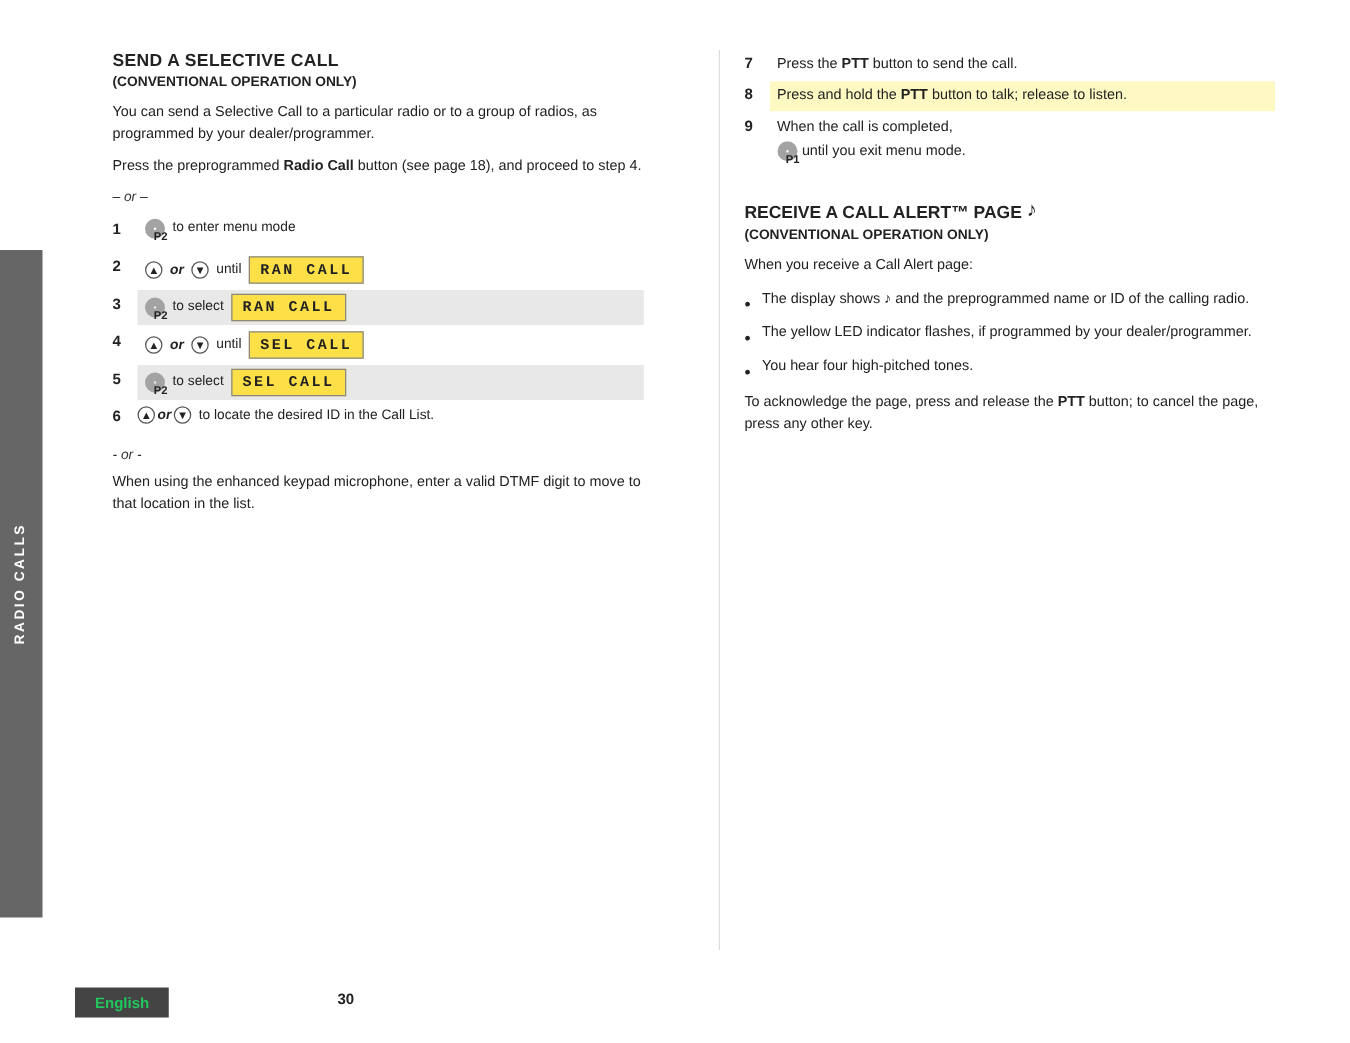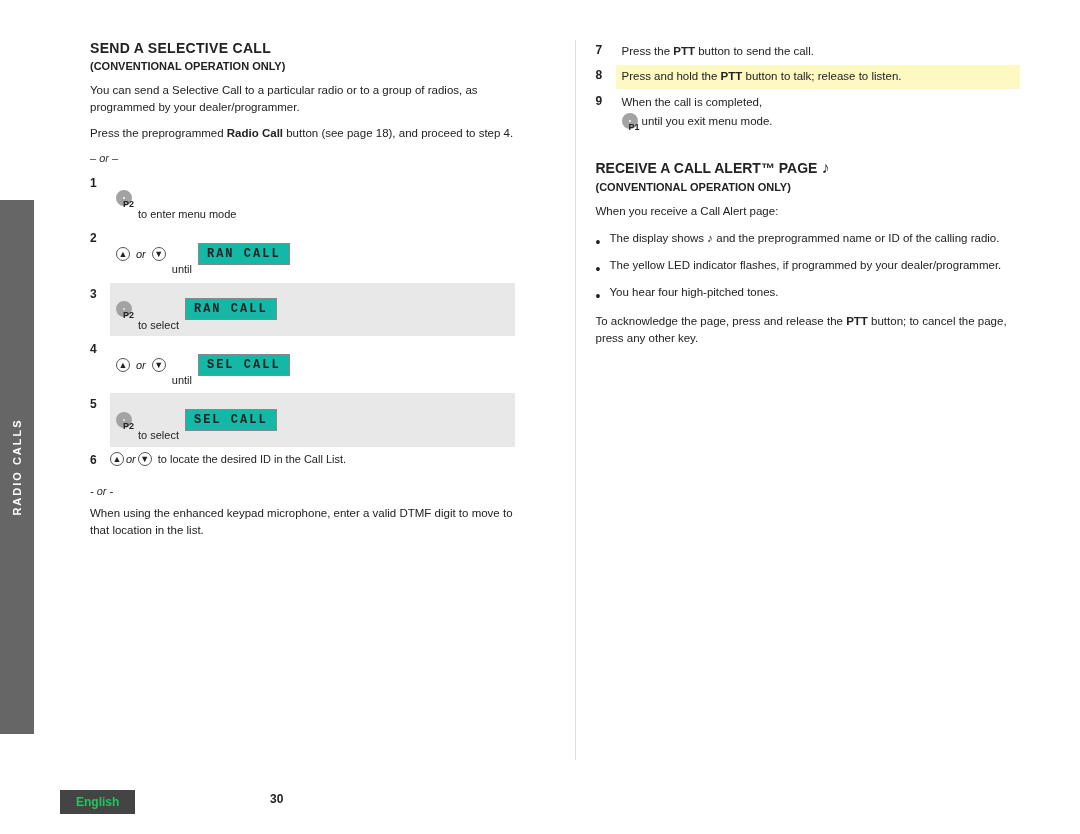--- a/index.html
+++ b/index.html
@@ -111,34 +111,33 @@
       font-size: 9px;
       text-align: center;
       line-height: 14px;
       font-weight: bold;
       flex-shrink: 0;
     }
 
     .step-text {
       font-size: 11px;
       line-height: 1.4;
-      margin-top: 32px;
     }
 
     .display-box {
       border: 1px solid #888;
       padding: 3px 8px;
       font-family: 'Courier New', monospace;
       font-size: 12px;
       font-weight: bold;
       letter-spacing: 2px;
       text-transform: uppercase;
       min-width: 80px;
       text-align: right;
-      background: #14b8a6;
+      background: #fde047;
     }
 
     .arrow-up {
       display: inline-block;
       width: 14px;
       height: 14px;
       border: 1px solid #555;
       border-radius: 50%;
       font-size: 9px;
       text-align: center;
@@ -299,20 +298,21 @@
     .step-content-row {
       display: flex;
       align-items: center;
       gap: 6px;
       width: 100%;
     }
 
     .or-word {
       font-style: italic;
       font-size: 11px;
+      font-weight: bold;
     }
   </style>
 </head>
 <body>
 
 <div class="page-container">
 
   <div class="sidebar">
     <span class="sidebar-label">Radio Calls</span>
   </div>

